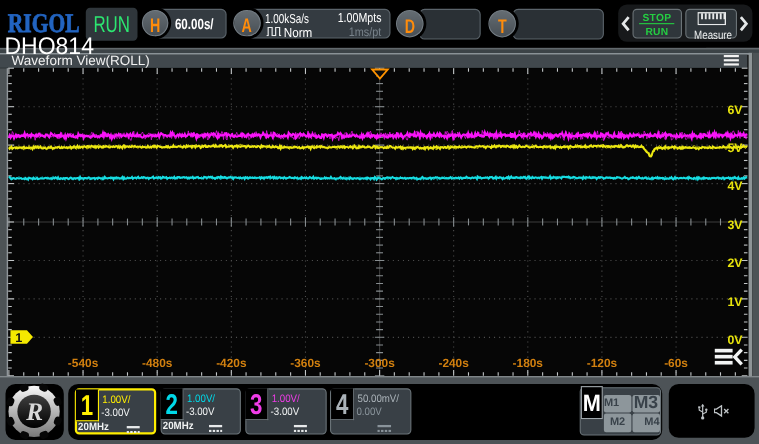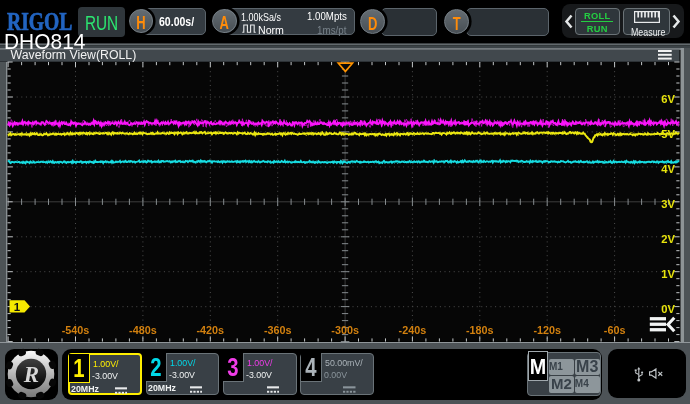--- a/index.html
+++ b/index.html
@@ -384,21 +384,21 @@
         <span style="display:block;transform:scaleX(0.72)">T</span>
       </div>
   <div style="position:absolute;left:562px;top:4px;width:122px;height:34px;background:#17191b;border-radius:8px"></div>
   <svg width="10" height="15" viewBox="0 0 10 15" style="position:absolute;left:563.5px;top:14px">
         <polyline points="7.5,1.5 2.5,7.5 7.5,13.5" fill="none" stroke="#e4e7e8" stroke-width="2.5"></polyline>
       </svg>
   <svg width="10" height="15" viewBox="0 0 10 15" style="position:absolute;left:670.5px;top:14px">
         <polyline points="2.5,1.5 7.5,7.5 2.5,13.5" fill="none" stroke="#e4e7e8" stroke-width="2.5"></polyline>
       </svg>
   <div style="position:absolute;left:574.5px;top:7.8px;width:45.5px;height:27.2px;background:#2f363b;border:1.2px solid #6b7377;border-radius:4px;box-sizing:border-box"></div>
-  <div style="position:absolute;left:574.5px;top:10.8px;width:45.5px;text-align:center;color:#24ce42;font-weight:bold;font-size:9.3px;letter-spacing:0.3px">ROLL</div>
+  <div style="position:absolute;left:574.5px;top:10.8px;width:45.5px;text-align:center;color:#24ce42;font-weight:bold;font-size:9.3px;letter-spacing:0.3px">STOP</div>
   <div style="position:absolute;left:581px;top:21.1px;width:32px;height:1.4px;background:#24ce42"></div>
   <div style="position:absolute;left:574.5px;top:23.8px;width:45.5px;text-align:center;color:#24ce42;font-weight:bold;font-size:9.3px;letter-spacing:0.3px">RUN</div>
   <div style="position:absolute;left:623px;top:7.8px;width:46.5px;height:27.2px;background:#2f363b;border:1.2px solid #6b7377;border-radius:4px;box-sizing:border-box"></div>
   <svg width="26" height="12" viewBox="0 0 26 12" style="position:absolute;left:633.5px;top:10.5px">
         <rect x="0.6" y="0.6" width="24.8" height="10.8" fill="#343b40" stroke="#e8eaeb" stroke-width="1.2"></rect>
         <g stroke="#e8eaeb" stroke-width="1.7">
           <line x1="4.2" y1="1" x2="4.2" y2="6.5"></line>
           <line x1="7.6" y1="1" x2="7.6" y2="6.5"></line>
           <line x1="11" y1="1" x2="11" y2="6.5"></line>
           <line x1="14.4" y1="1" x2="14.4" y2="6.5"></line>
@@ -510,22 +510,22 @@
           <rect x="10.2" y="4.8" width="2.3" height="1.9"></rect>
         </g>
       </svg>
 </div>
 <div style="position:absolute;left:526.5px;top:352px;width:74px;height:43.5px;background:#394046;border:1.4px solid #6a7378;border-radius:4px;box-sizing:border-box"></div>
 <div style="position:absolute;left:528px;top:351px;width:19.5px;height:30px;background:#000;border:1.4px solid #a0a8ad;box-sizing:border-box;text-align:center;line-height:30px;color:#fff;font-weight:bold;font-size:21.5px">
       <span style="display:block;transform:scaleX(0.92)">M</span>
     </div>
 <div style="position:absolute;left:549px;top:358.5px;width:24.8px;height:16.6px;background:#8d969b;border-radius:2px;line-height:16.6px;color:#39424a;font-weight:bold;font-size:10px">M1</div>
 <div style="position:absolute;left:574.8px;top:358.5px;width:24.8px;height:16.6px;background:#8d969b;border-radius:2px;text-align:center;line-height:16.6px;color:#39424a;font-weight:bold;font-size:16px">M3</div>
-<div style="position:absolute;left:549px;top:376.2px;width:24.8px;height:16.6px;background:#8d969b;border-radius:2px;text-align:center;line-height:16.6px;color:#39424a;font-weight:bold;font-size:15px">M2</div>
-<div style="position:absolute;left:574.8px;top:376.2px;width:24.8px;height:16.6px;background:#8d969b;border-radius:2px;text-align:left;line-height:16.6px;color:#39424a;font-weight:bold;font-size:10px">M4</div>
+<div style="position:absolute;left:549px;top:376.2px;width:24.8px;height:16.6px;background:#8d969b;border-radius:2px;text-align:center;line-height:16.6px;color:#39424a;font-weight:bold;font-size:10px">M2</div>
+<div style="position:absolute;left:574.8px;top:376.2px;width:24.8px;height:16.6px;background:#8d969b;border-radius:2px;text-align:right;line-height:16.6px;color:#39424a;font-weight:bold;font-size:10px">M4</div>
 <svg width="10" height="15" viewBox="0 0 10 15" style="position:absolute;left:633.5px;top:367px">
 <g stroke="#bfc4c7" stroke-width="1.1" fill="none">
 <line x1="4.8" y1="2" x2="4.8" y2="12"></line>
 <polyline points="4.8,7.6 1.7,5.9 1.7,4.6"></polyline>
 <polyline points="4.8,9.4 8.1,7.7 8.1,6.6"></polyline>
 </g>
 <g fill="#bfc4c7">
 <path d="M4.8 0 L6.4 2.6 L3.2 2.6 Z"></path>
 <rect x="0.7" y="2.4" width="2" height="2"></rect>
 <circle cx="8.1" cy="5.5" r="1.1"></circle>

